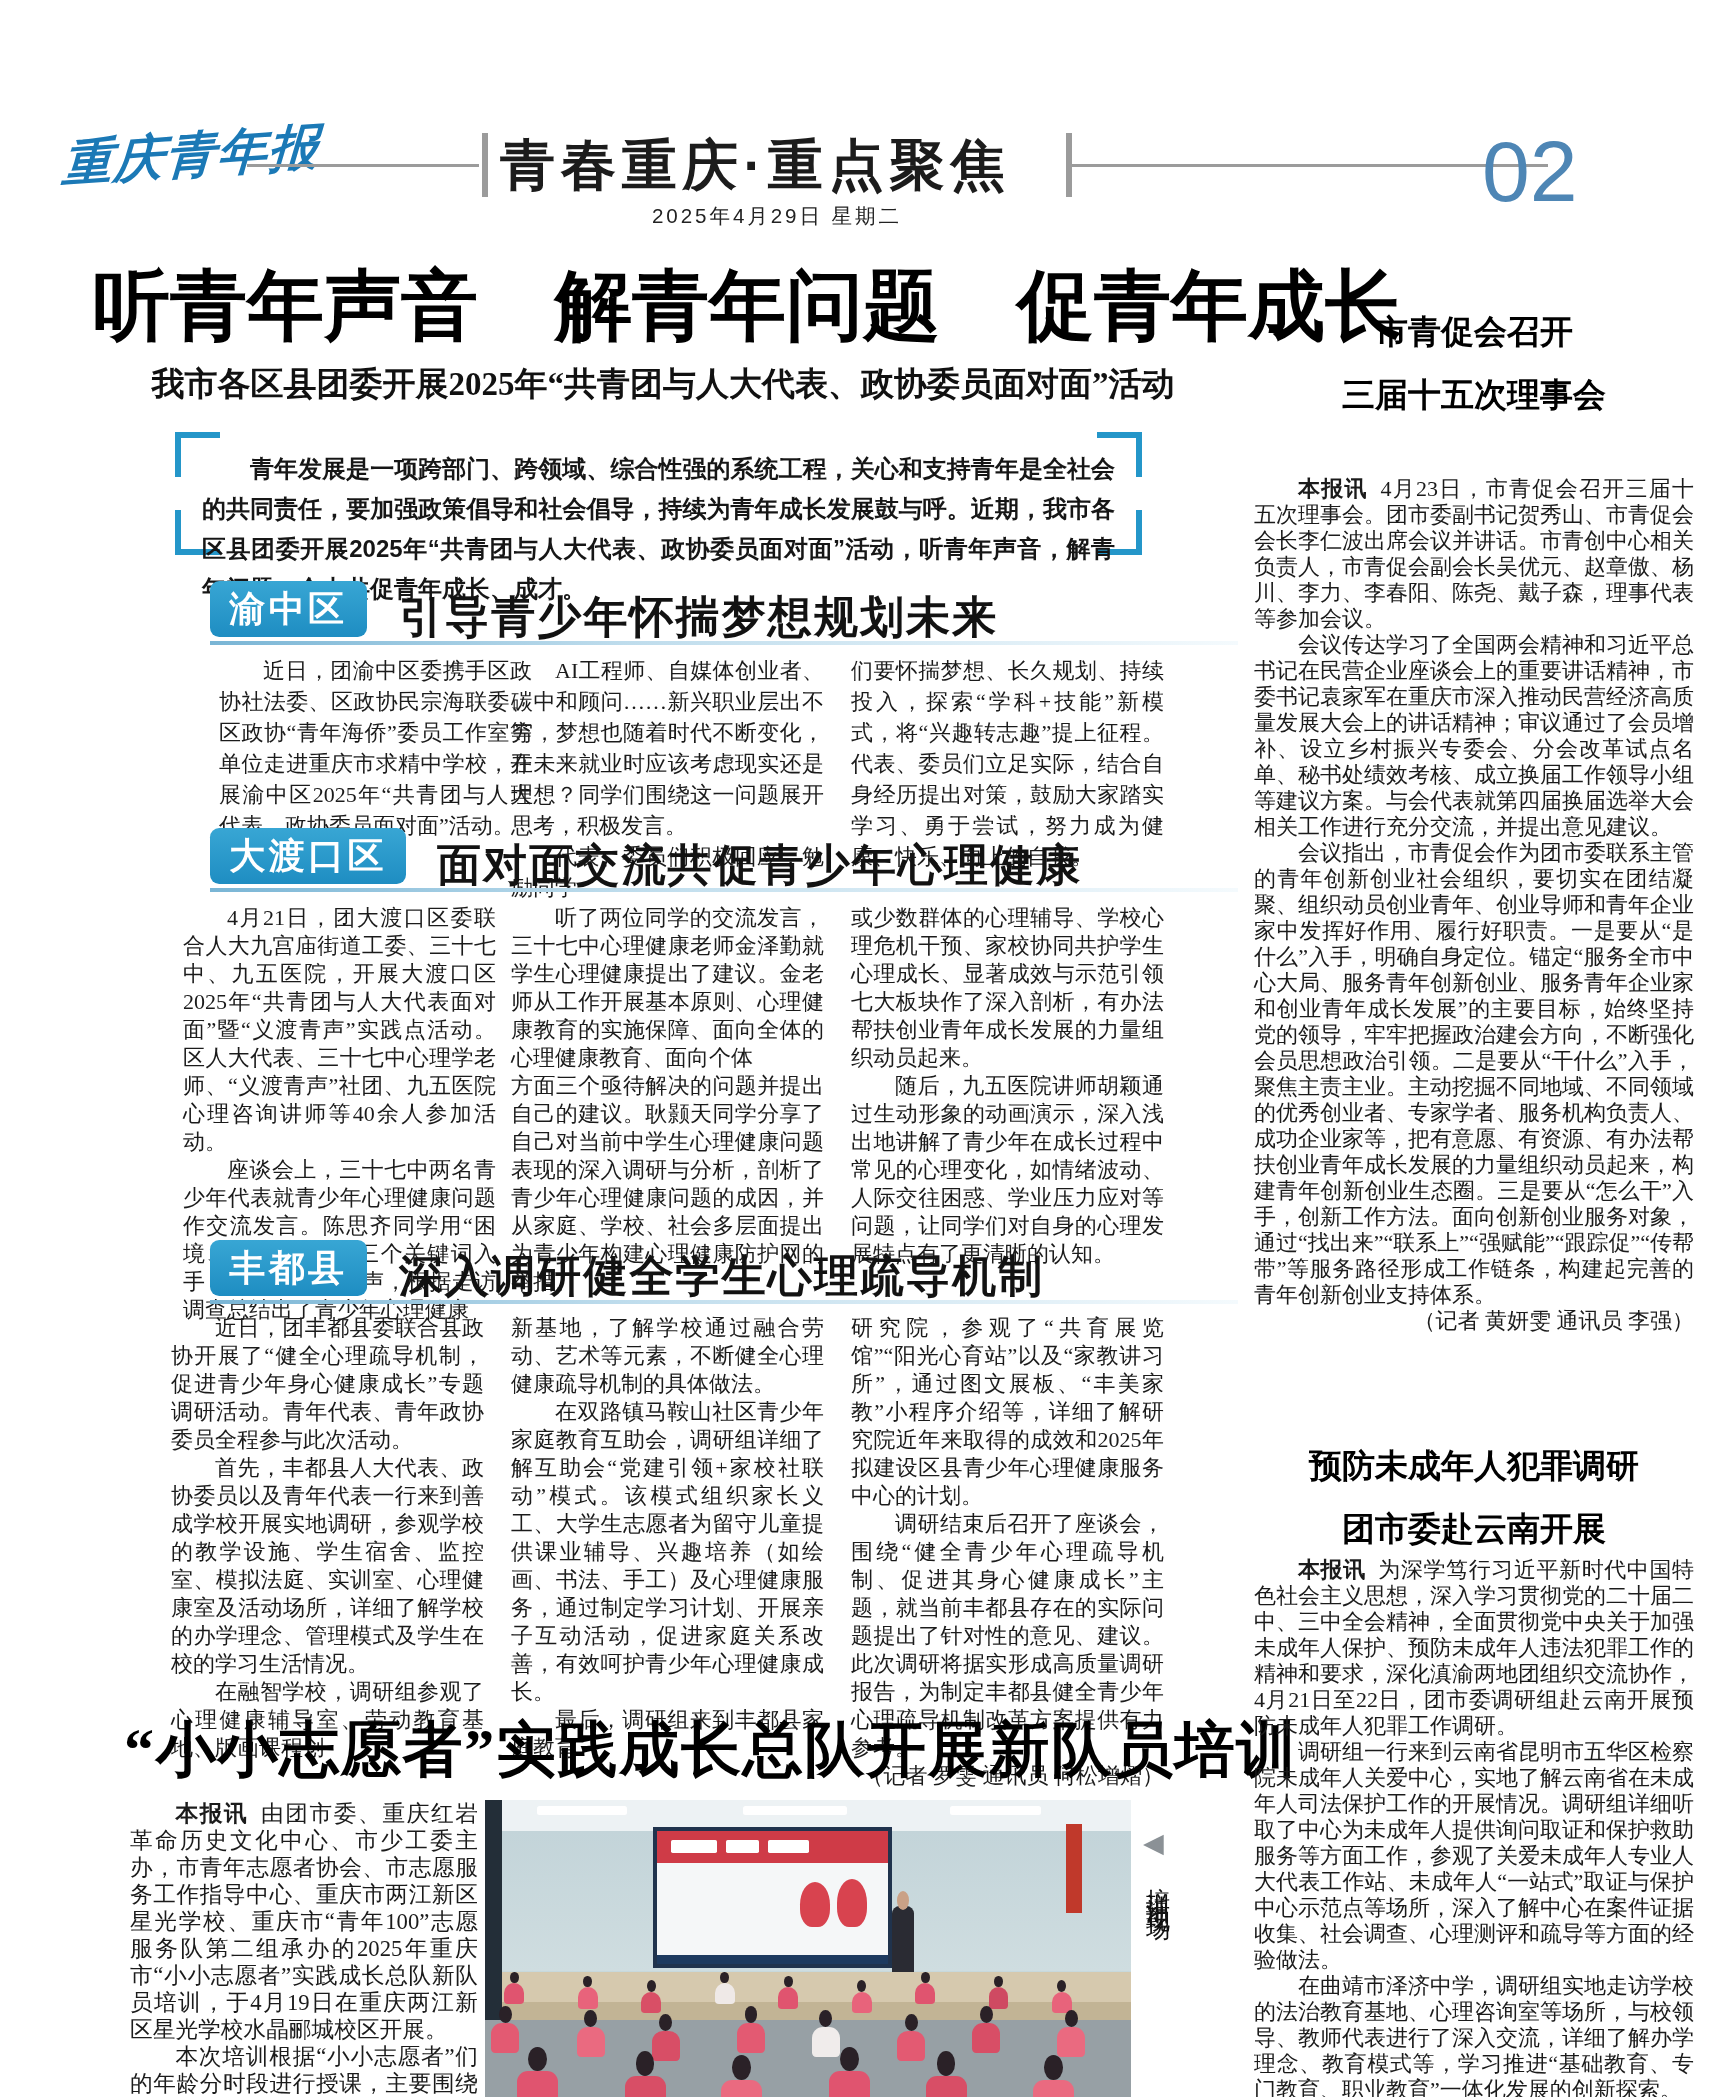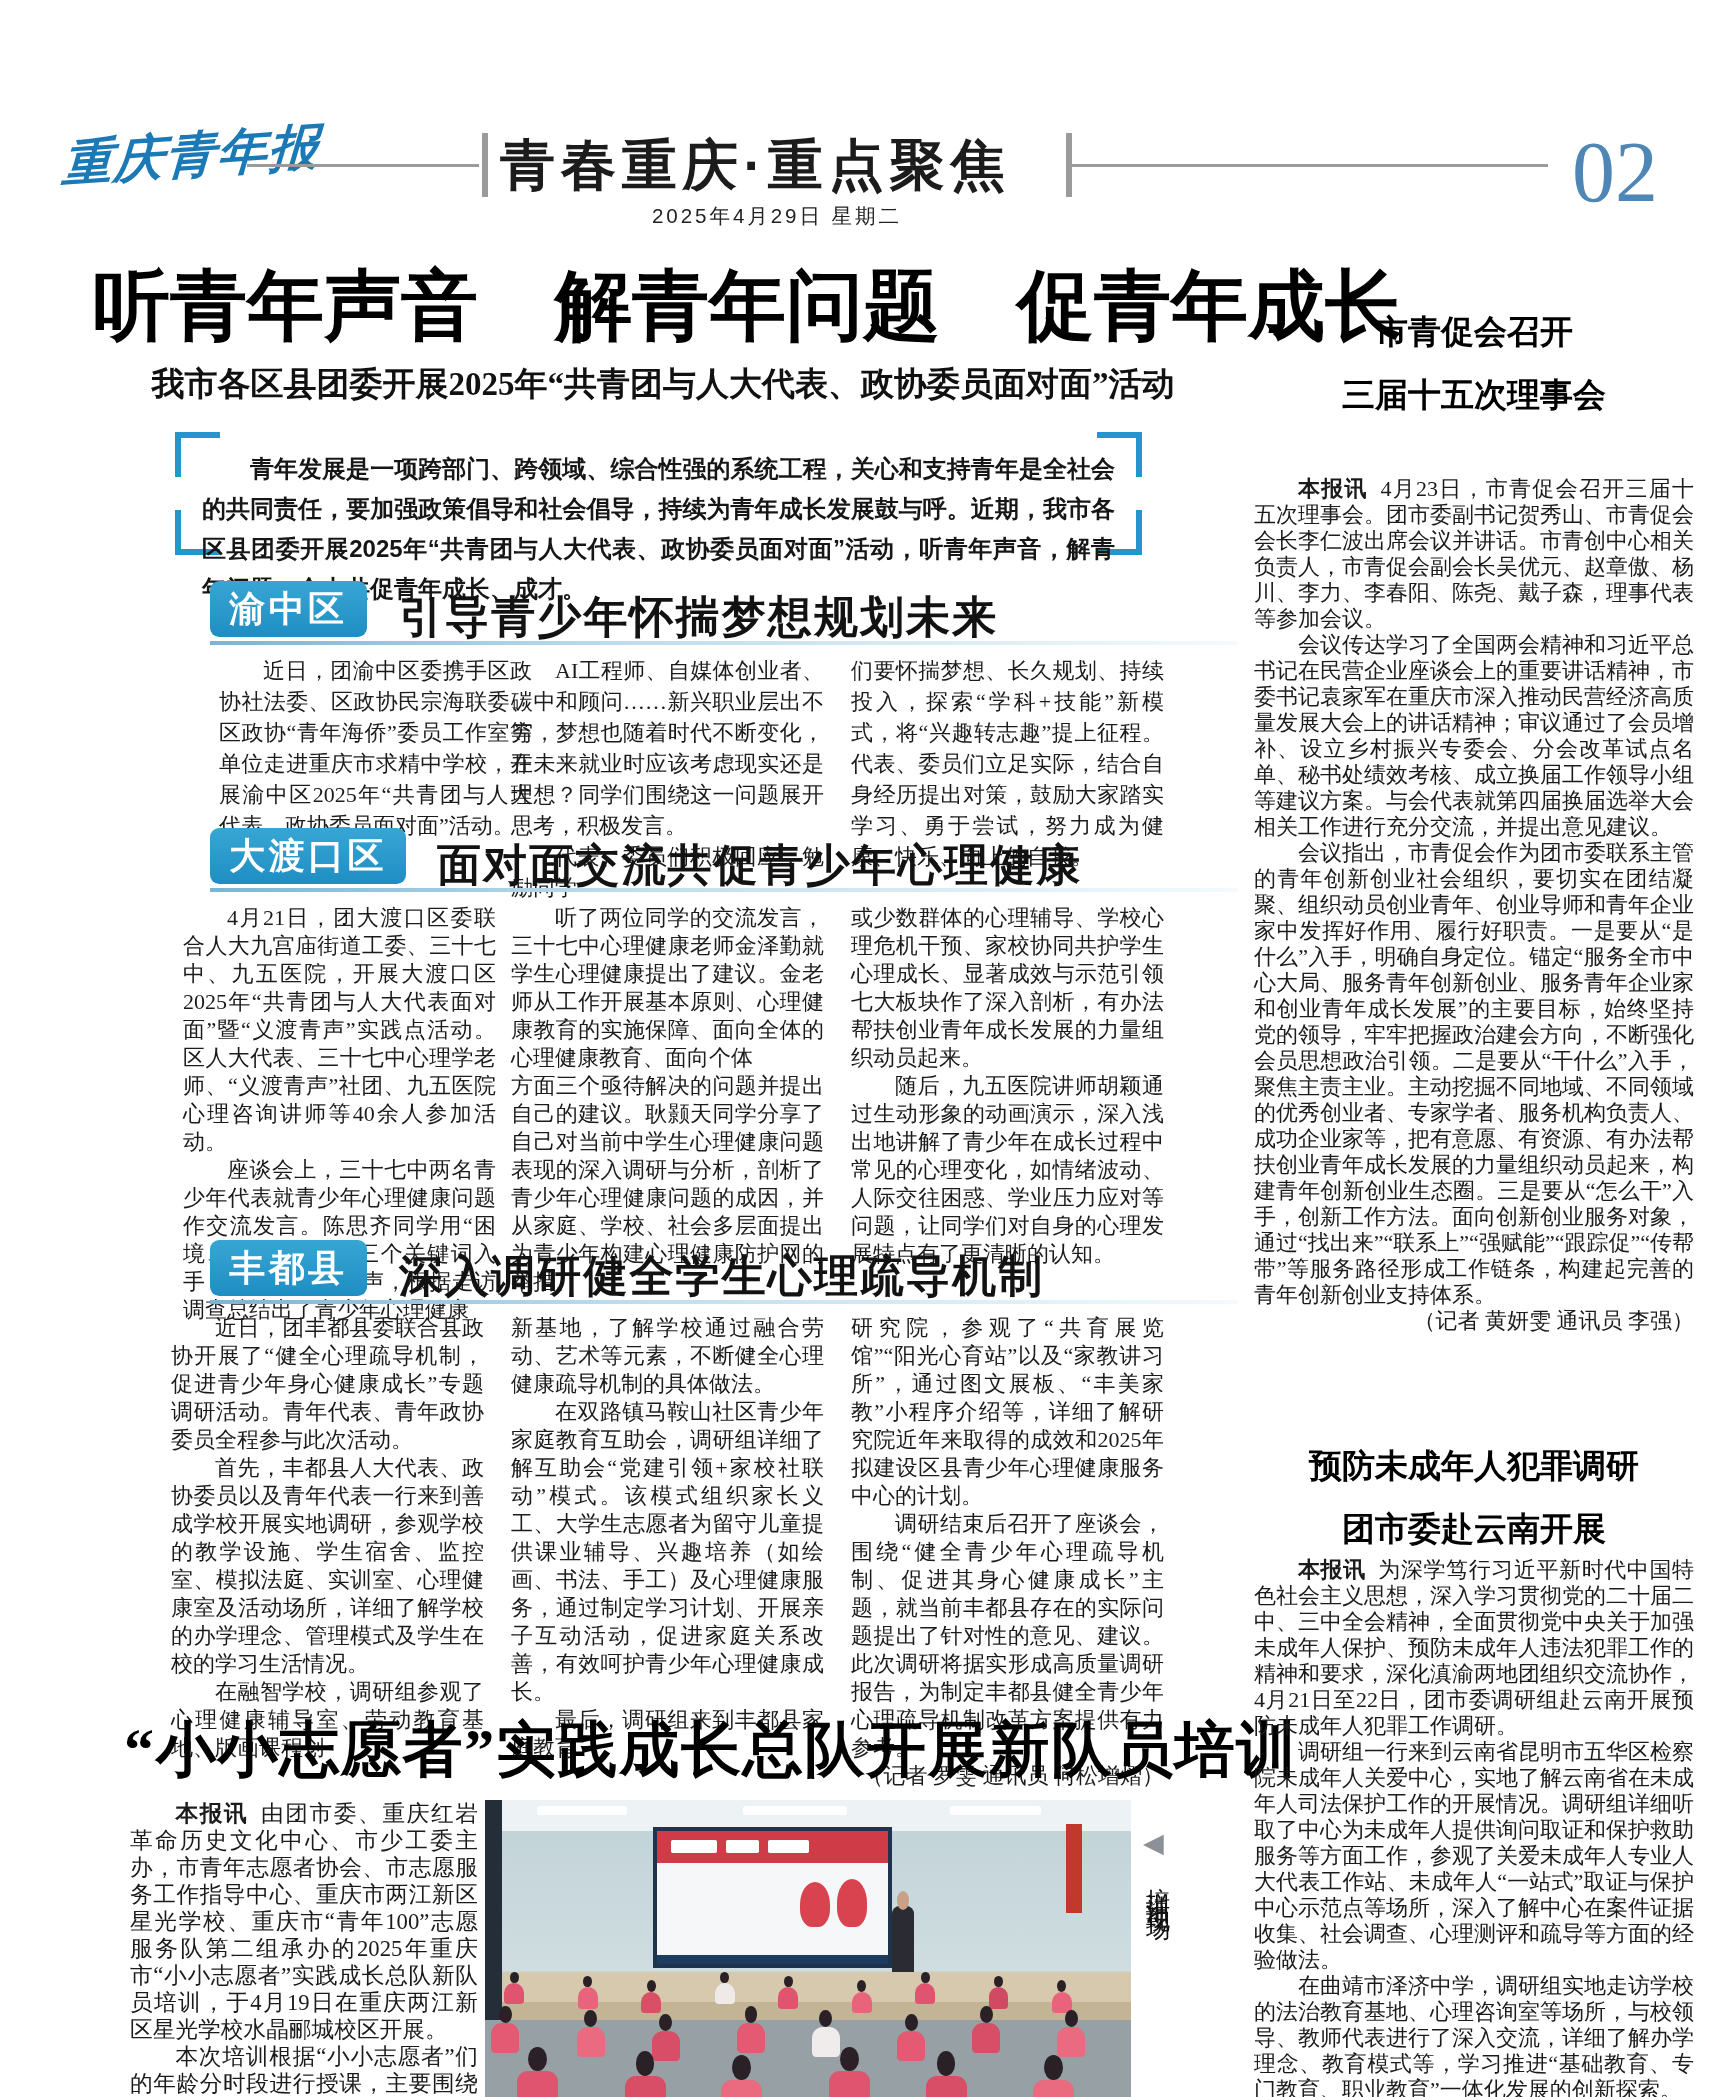--- a/index.html
+++ b/index.html
@@ -10,22 +10,22 @@
   
   .logo{left:62px;top:122px;font-size:50px;font-weight:bold;font-style:italic;
         font-family:"DejaVu Serif",serif;color:var(--logo);transform:rotate(-4deg) skewX(-7deg);
         letter-spacing:1.7px;}
   .rule{background:#9b9b9b;height:2.9px;}
   .vbar{background:#9b9b9b;width:5.9px;height:64px;}
   .mast-title{left:500px;top:129px;font-size:55px;font-weight:bold;
         font-family:"Liberation Sans",sans-serif;letter-spacing:5.9px;color:#1c1c1c;}
   .mast-date{left:500px;top:202px;width:554px;text-align:center;font-size:20.6px;
         letter-spacing:2.9px;font-family:"Liberation Sans",sans-serif;color:#222;}
-  .page-num{left:1572px;top:122px;font-size:86px;font-weight:200;color:var(--pagenum);
-        font-family:Liberation Serif, serif;}
+  .page-num{left:1482px;top:122px;font-size:86px;font-weight:200;color:var(--pagenum);
+        font-family:Liberation Sans, sans-serif;}
 
   
   .headline{left:93px;top:255px;width:1158px;font-size:77px;font-weight:900;
         letter-spacing:0;color:#000;font-family:"Liberation Serif",serif;white-space:nowrap;}
   .subhead{left:124px;top:362px;width:1078px;text-align:center;font-size:33px;font-weight:bold;color:#111;}
   .intro-box{left:175px;top:432px;width:967px;height:123px;}
   .corner{position:absolute;width:39px;height:39px;border:0 solid var(--accent);}
   .c-tl{left:0;top:0;border-left-width:6.7px;border-top-width:6.7px;}
   .c-tr{right:0;top:0;border-right-width:6.7px;border-top-width:6.7px;}
   .c-bl{left:0;bottom:0;border-left-width:6.7px;border-bottom-width:6.7px;}

